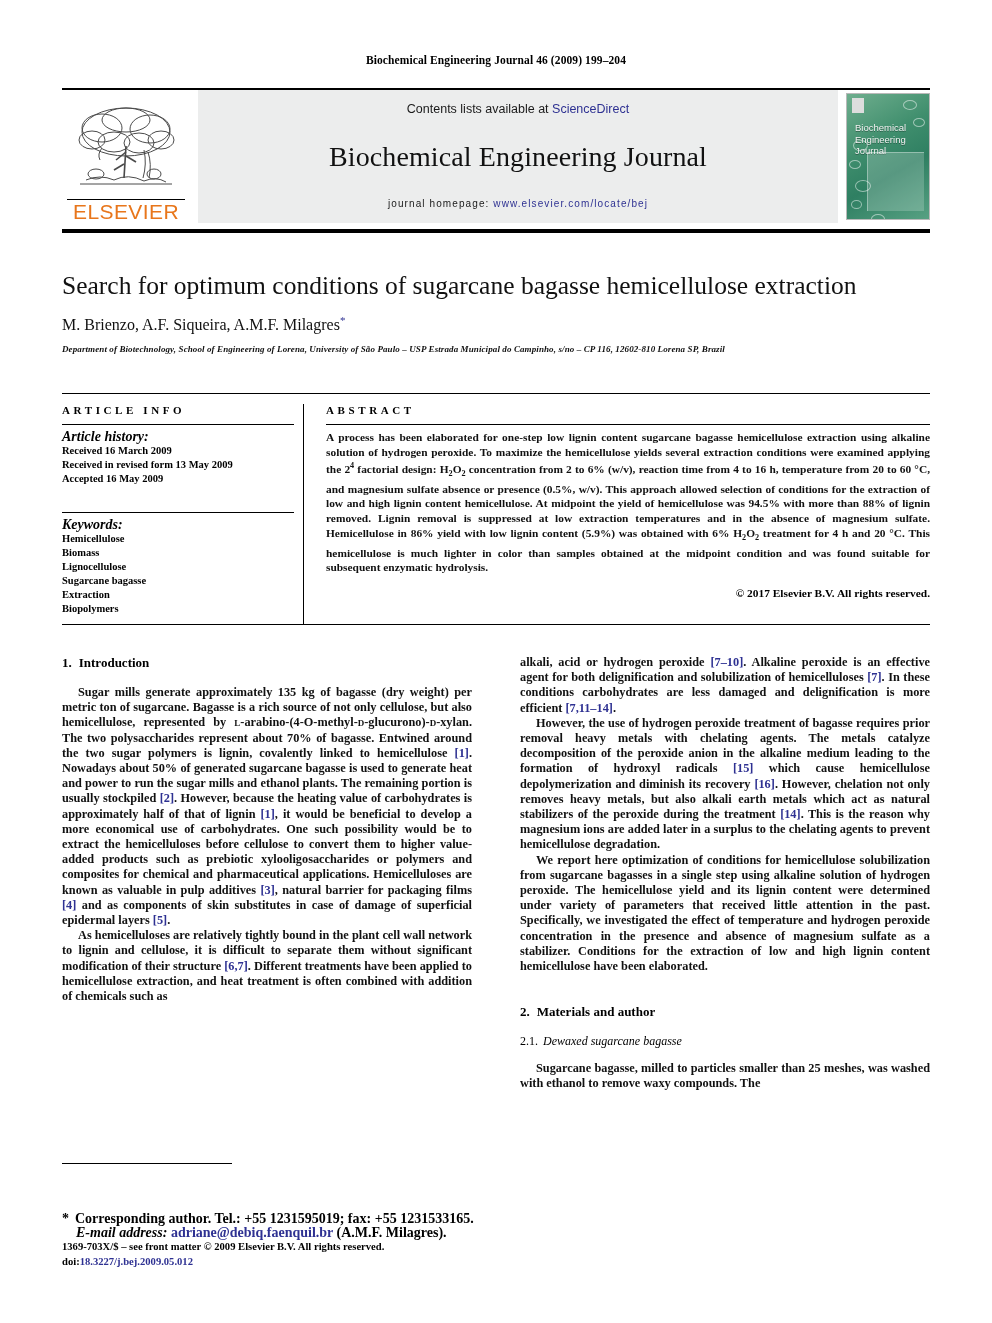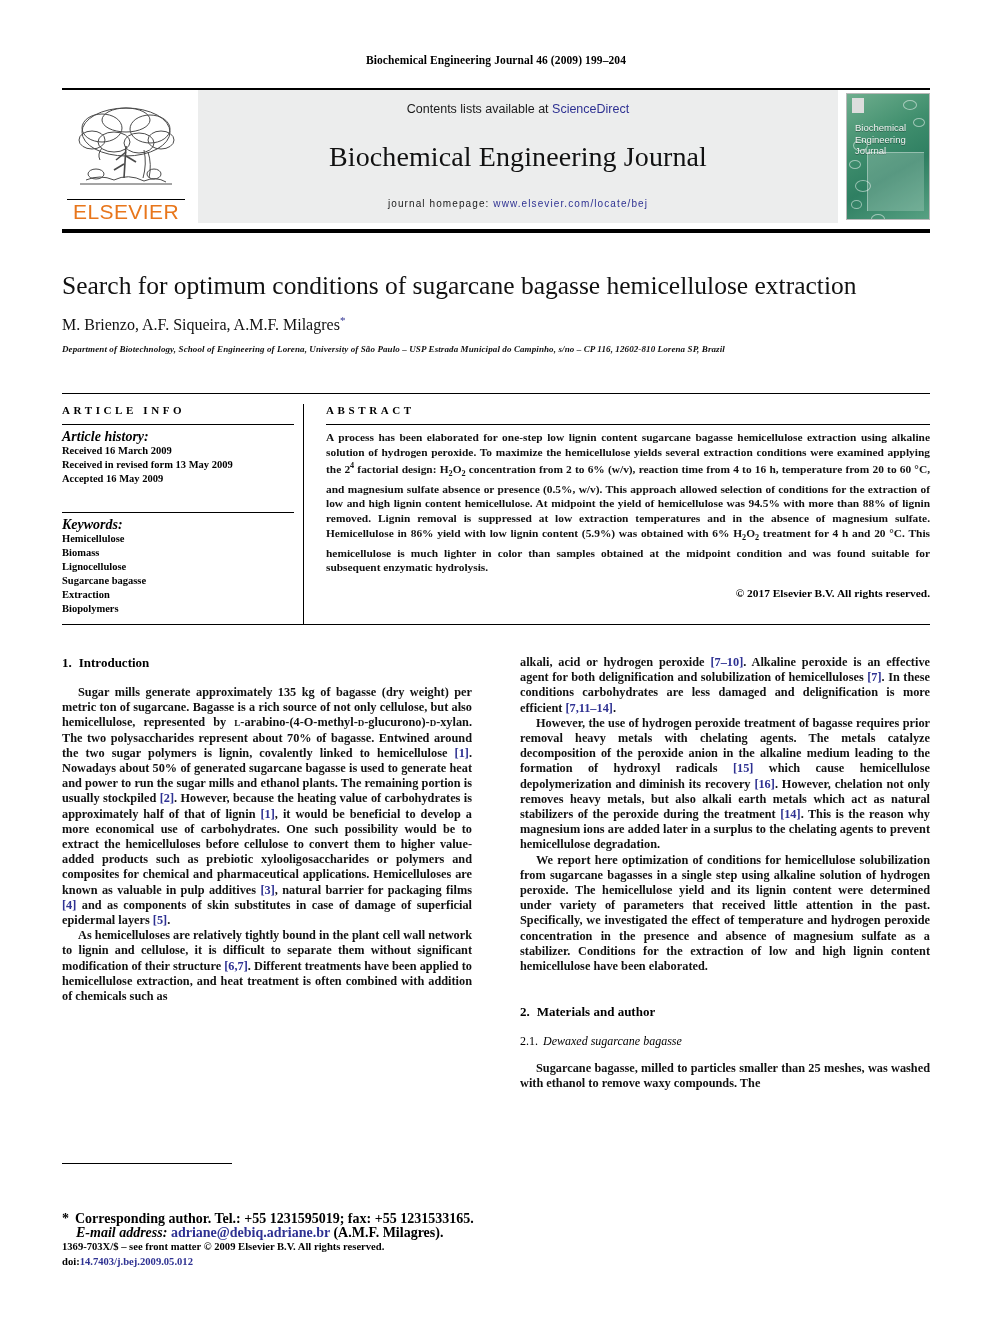--- a/index.html
+++ b/index.html
@@ -474,21 +474,21 @@
         <span class="num">2.1.</span><span>Dewaxed sugarcane bagasse</span>
       </div>
       <p class="body">Sugarcane bagasse, milled to particles smaller than 25 meshes, was washed with ethanol to remove waxy compounds. The</p>
     </div>
 
   </div>
 
   <div class="footnote-rule"></div>
   <div class="footnote">
     <div><span class="fstar">*</span><span>Corresponding author. Tel.: +55 1231595019; fax: +55 1231533165.</span></div>
-    <div style="padding-left:14px;"><span class="em">E-mail address:</span> <span class="mail">adriane@debiq.adriane.br</span><span> (A.M.F. Milagres).</span></div>
+    <div style="padding-left:14px;"><span class="em">E-mail address:</span> <span class="mail">adriane@debiq.faenquil.br</span><span> (A.M.F. Milagres).</span></div>
   </div>
 
   <div class="imprint">
     <div>1369-703X/$ – see front matter © 2009 Elsevier B.V. All rights reserved.</div>
-    <div><span>doi:</span><span class="doi">14.7403/j.bej.2009.05.012</span></div>
+    <div><span>doi:</span><span class="doi">18.3227/j.bej.2009.05.012</span></div>
   </div>
 
 </div>
 
 </body></html>

